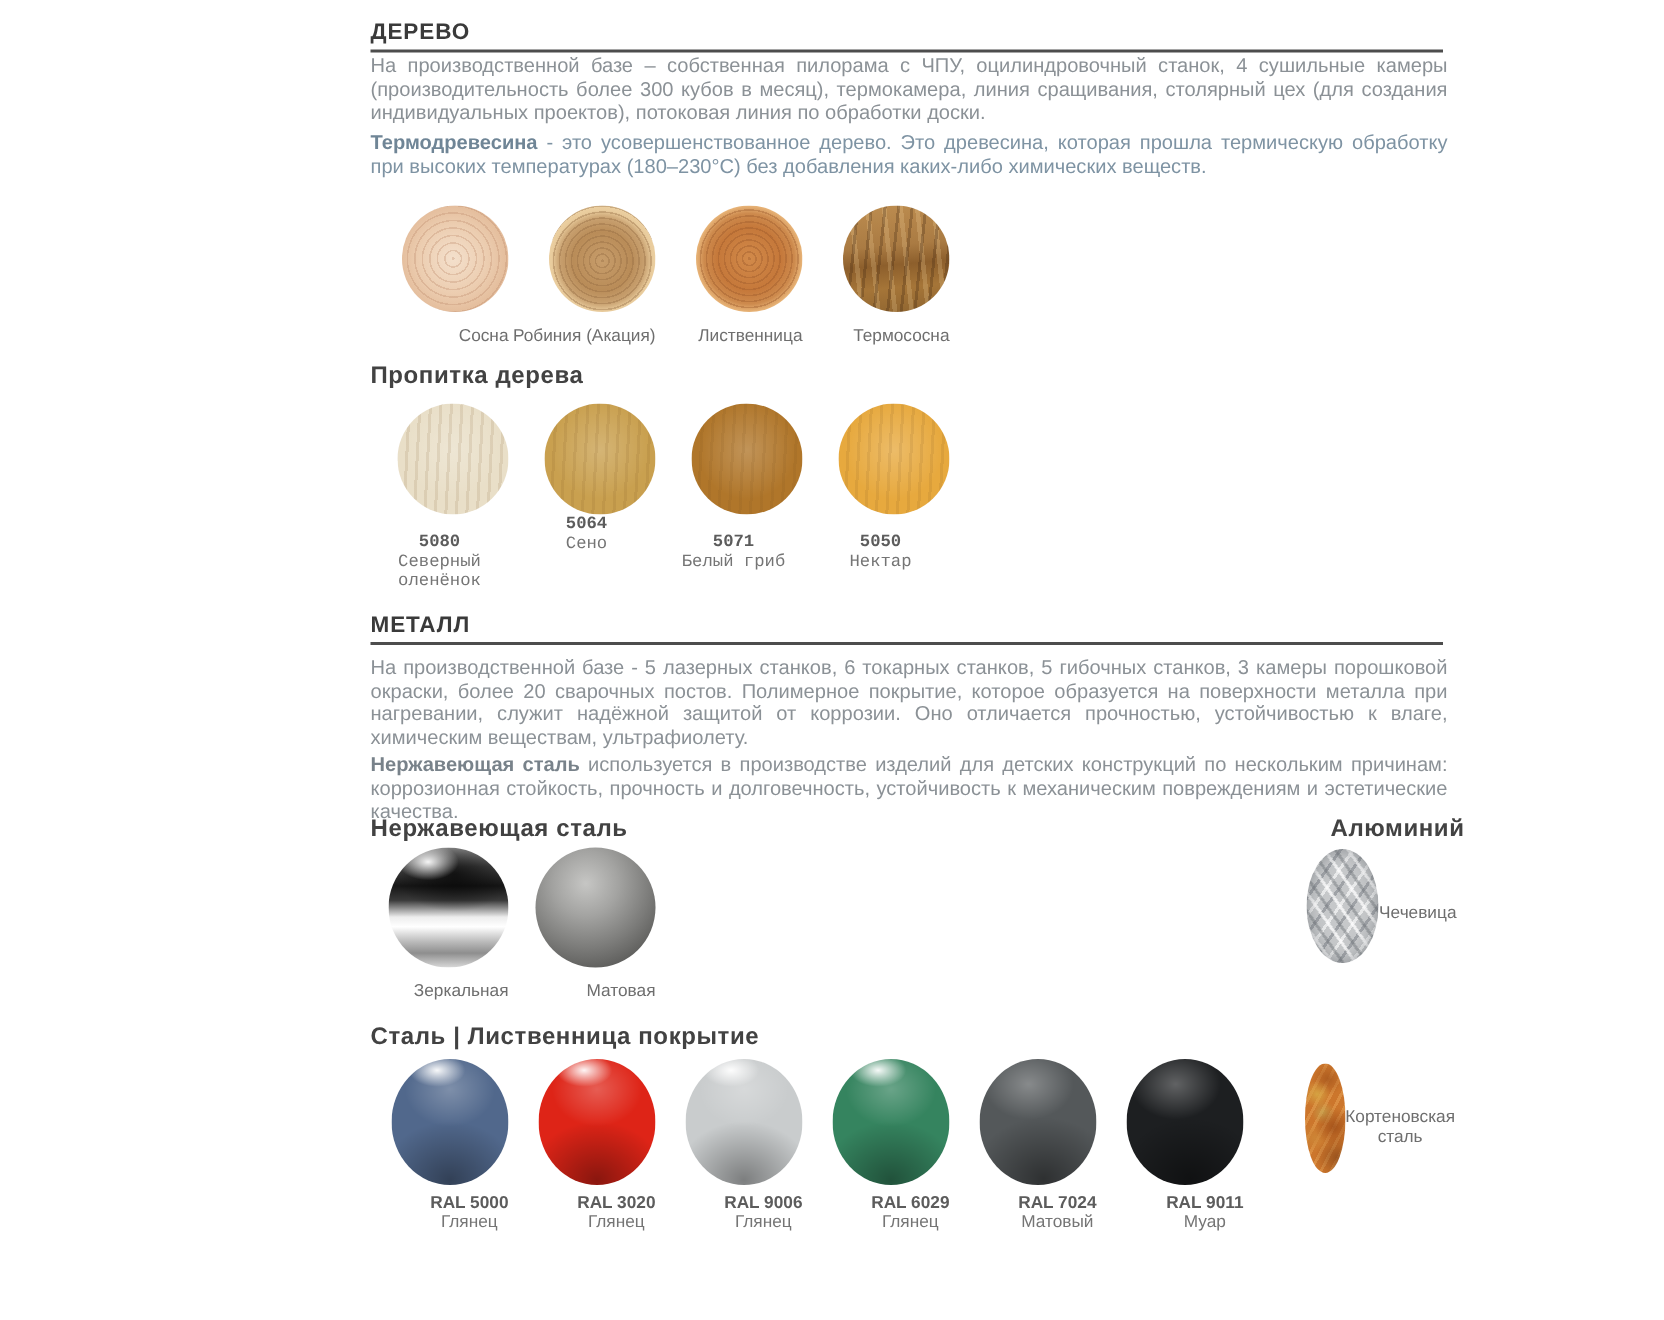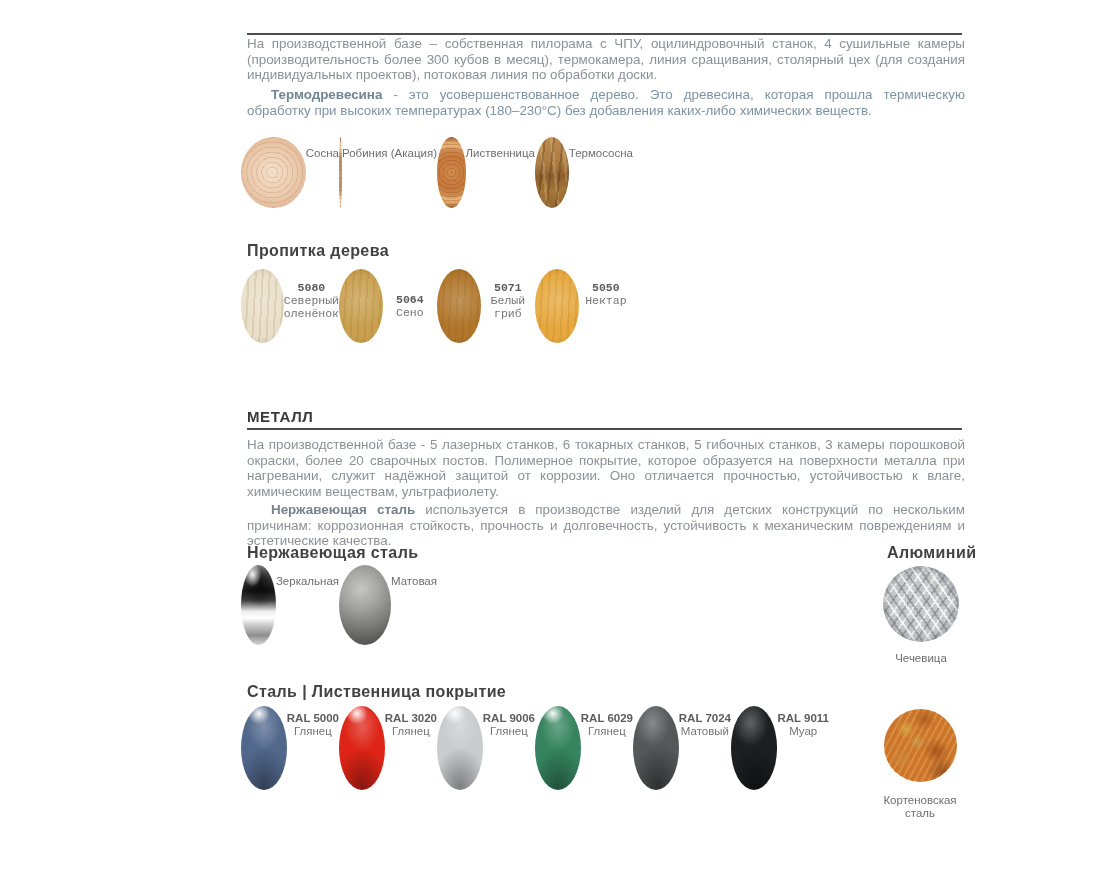--- a/index.html
+++ b/index.html
@@ -10,27 +10,27 @@
   .sec-title {
     position:absolute; left:247px; width:715px;
     font-size:15px; font-weight:bold; color:#3a3a3a; letter-spacing:.6px;
   }
   .rule { position:absolute; left:247px; width:715px; height:2px; background:#4d4d4d; }
   .para {
     position:absolute; left:247px; width:718px;
     font-size:13.4px; line-height:15.5px; text-align:justify; color:#8b9196;
   }
   .para.blue { color:#7e93a3; }
-  .para .lead { font-weight:bold; color:#6f8596;margin-left:24px; }
+  .para .lead { font-weight:bold; color:#6f8596; }
   .para2m .lead { color:#78828a; }
   .sub-title {
     position:absolute; font-size:16px; color:#424242; font-weight:600; letter-spacing:.4px;
   }
   .row { position:absolute; left:241px; display:flex; }
-  .cell { width:98px; display:flex; flex-direction:row; align-items:flex-start; }
+  .cell { width:98px; display:flex; flex-direction:column; align-items:flex-end; }
   .cell .lbl {
     margin-top:10px; font-size:11.5px; line-height:13px; color:#6e6e6e;
     text-align:center; white-space:nowrap;
   }
   .cell .lbl.wrap { white-space:normal; width:92px;font-family:Liberation Mono, monospace; }
   .code-line { font-weight:600; color:#5c5c5c; }
   .name-line { color:#757575; }
   .circ { border-radius:50%; }
 
   
@@ -100,27 +100,28 @@
     radial-gradient(circle 10px at 56% 14%, rgba(170,90,30,.9), rgba(0,0,0,0) 11px),
     radial-gradient(circle 12px at 72% 58%, rgba(150,70,20,.7), rgba(0,0,0,0) 13px),
     radial-gradient(circle 9px at 24% 68%, rgba(205,135,55,.85), rgba(0,0,0,0) 10px),
     radial-gradient(circle 14px at 80% 86%, rgba(120,60,20,.6), rgba(0,0,0,0) 15px),
     radial-gradient(circle 7px at 45% 45%, rgba(190,185,95,.5), rgba(0,0,0,0) 8px),
     repeating-linear-gradient(118deg, rgba(255,200,120,.28) 0 2px, rgba(0,0,0,0) 2px 6px),
     var(--base,#cc762c);
   }
 
   .footnote { position:absolute; left:247px; font-size:13px; color:#8b9196; }
-  .right-block { position:absolute; display:flex; flex-direction:column; align-items:center; }
+  .right-block { position:absolute; display:flex; flex-direction:row; align-items:center; }
 </style>
 </head>
 <body>
 
 <div class="canvas">
 
+  <div class="sec-title" style="top:13px">ДЕРЕВО</div>
   <div class="rule" style="top:33px"></div>
 
   <div class="para" style="top:36px">На производственной базе – собственная пилорама с ЧПУ, оцилиндровочный станок, 4 сушильные камеры (производительность более 300 кубов в месяц), термокамера, линия сращивания, столярный цех (для создания индивидуальных проектов), потоковая линия по обработки доски.</div>
 
   <div class="para blue" style="top:87px">
     <span class="lead">Термодревесина</span><span> - это усовершенствованное дерево. Это древесина, которая прошла термическую обработку при высоких температурах (180–230°C) без добавления каких-либо химических веществ.</span>
   </div>
 
   <div class="row" style="top:137px">
     <div class="cell">
@@ -146,21 +147,21 @@
   <div class="row" style="top:269px">
     <div class="cell">
       <div class="circ c-stain" style="--base: #e9dfc8;"></div>
       <div class="lbl wrap" style="margin-top:12px">
         <div class="code-line">5080</div>
         <div class="name-line">Северный оленёнок</div>
       </div>
     </div>
     <div class="cell">
       <div class="circ c-stain" style="--base: #c9a04f;"></div>
-      <div class="lbl wrap" style="margin-top:24px">
+      <div class="lbl wrap" style="margin-top:0">
         <div class="code-line">5064</div>
         <div class="name-line">Сено</div>
       </div>
     </div>
     <div class="cell">
       <div class="circ c-stain" style="--base: #b0762a;"></div>
       <div class="lbl wrap" style="margin-top:12px">
         <div class="code-line">5071</div>
         <div class="name-line">Белый гриб</div>
       </div>

